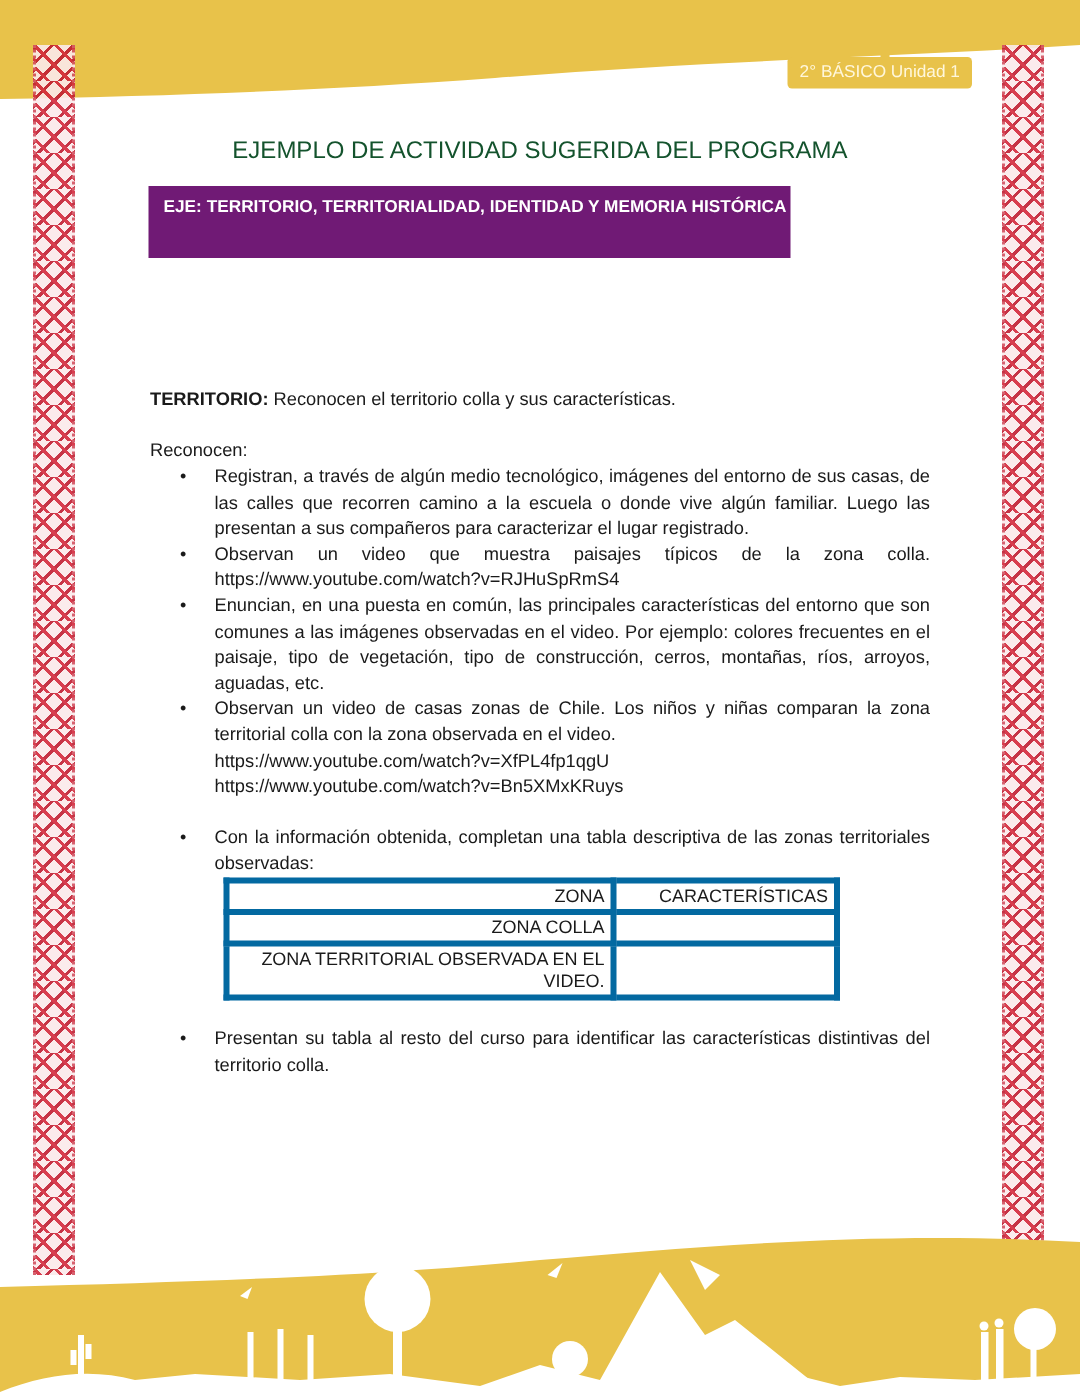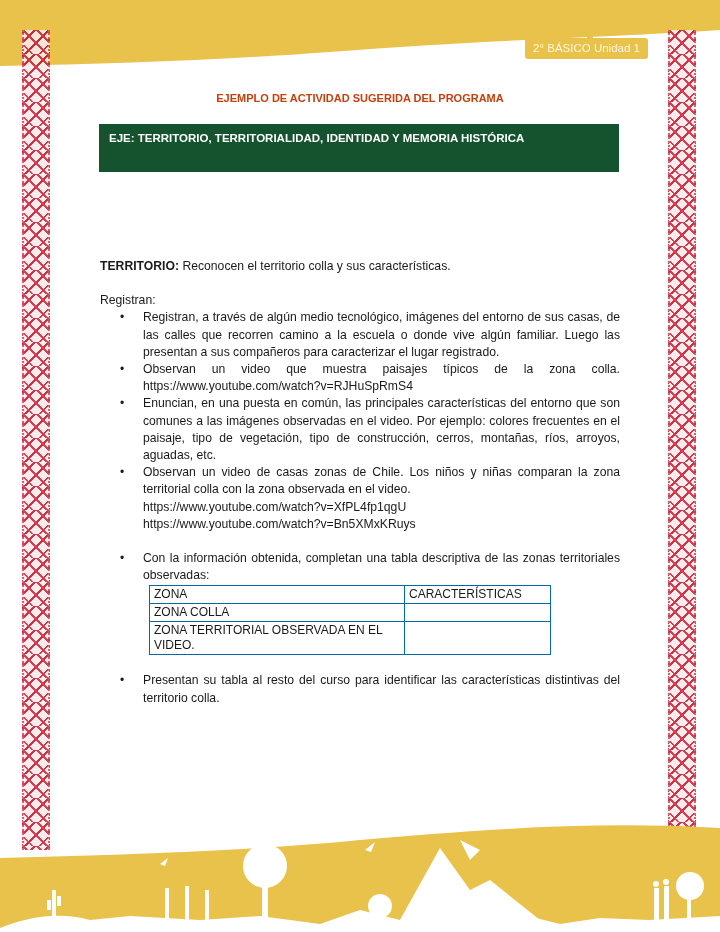--- a/index.html
+++ b/index.html
@@ -25,45 +25,45 @@
       background-image:
         repeating-linear-gradient(45deg, transparent 0 5px, #d42a3c 5px 7px, transparent 7px 10px),
         repeating-linear-gradient(-45deg, transparent 0 5px, #c01f32 5px 7px, transparent 7px 10px);
       background-size: 24px 24px;
       opacity: 0.9;
     }
     .border-left { left: 22px; }
     .border-right { left: 668px; top: 30px; }
     .page-title {
       position: absolute; left: 100px; top: 92px; width: 520px; text-align: center;
-      font-weight: bold; font-size: 11px; color: #c2410c;
+      font-weight: normal; font-size: 16px; color: #14532d;
     }
     .eje-box {
-      position: absolute; left: 99px; top: 124px; width: 520px; height: 48px;
-      background: #14532d; box-sizing: border-box; padding: 8px 0 0 10px;
+      position: absolute; left: 99px; top: 124px; width: 428px; height: 48px;
+      background: #701a75; box-sizing: border-box; padding: 8px 0 0 10px;
       color: #ffffff; font-weight: bold; font-size: 11.5px;
     }
     .content {
       position: absolute; left: 100px; top: 258px; width: 520px;
       font-size: 12.2px; line-height: 17.2px; color: #1a1a1a;
     }
     .content p { margin: 0; }
     .activity { margin-bottom: 17px !important; }
     .activity b { font-weight: bold; }
     ul.examples { margin: 0; padding: 0; list-style: none; }
     ul.examples li { position: relative; padding-left: 43px; text-align: justify; }
     ul.examples li .bullet { position: absolute; left: 20px; top: 0; font-size: 12px; }
     .li-gap { margin-top: 17px; }
     .url { display: block; }
     table.zones {
       border-collapse: collapse; margin-top: 1px; margin-left: 6px;
       font-size: 12px; line-height: 15px;
     }
     table.zones td {
-      border: 1px solid #0369a1; padding: 1px 4px; text-align: left; vertical-align: top;
+      border: 4px solid #0369a1; padding: 1px 4px; text-align: right; vertical-align: top;
     }
     table.zones td.col1 { width: 246px; }
     table.zones td.col2 { width: 137px; }
   </style>
 </head>
 <body>
 
 <svg class="top-wave" viewBox="0 0 720 80" preserveAspectRatio="none">
   <path d="M0 0 H720 V30 C600 38 480 40 330 52 C220 60 120 64 0 66 Z" fill="#e8c24a"></path>
 </svg>
@@ -77,21 +77,21 @@
 <div class="page-title">EJEMPLO DE ACTIVIDAD SUGERIDA DEL PROGRAMA</div>
 
 <div class="eje-box">
   <span>EJE: TERRITORIO, TERRITORIALIDAD, IDENTIDAD Y MEMORIA HISTÓRICA</span>
 </div>
 
 <div class="content">
   <p class="activity">
     <b>TERRITORIO:</b><span> Reconocen el territorio colla y sus características.</span>
   </p>
-  <p>Registran:</p>
+  <p>Reconocen:</p>
   <ul class="examples">
     <li>
       <span class="bullet">•</span>
       <span>Registran, a través de algún medio tecnológico, imágenes del entorno de sus casas, de las calles que recorren camino a la escuela o donde vive algún familiar. Luego las presentan a sus compañeros para caracterizar el lugar registrado.</span>
     </li>
     <li>
       <span class="bullet">•</span>
       <span style="display:block;text-align:justify;text-align-last:justify;">Observan un video que muestra paisajes típicos de la zona colla.</span>
       <span class="url">https://www.youtube.com/watch?v=RJHuSpRmS4</span>
     </li>

